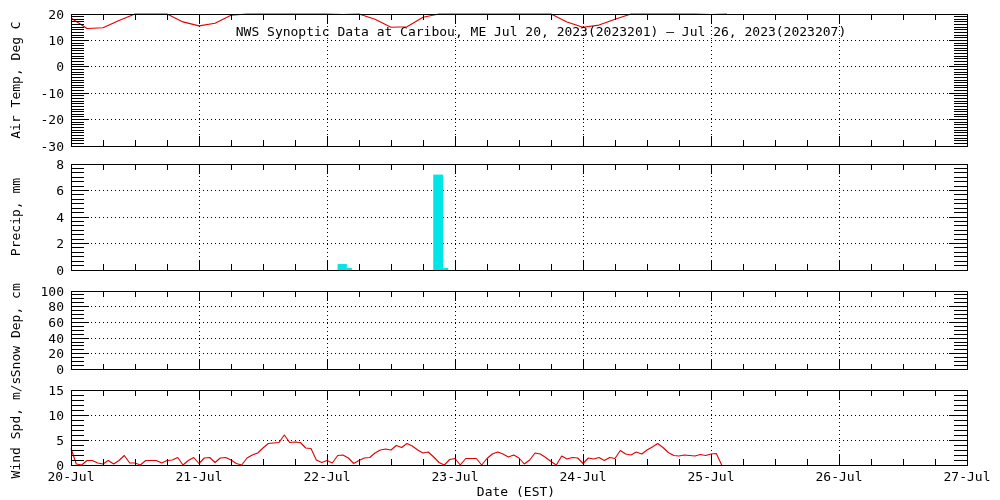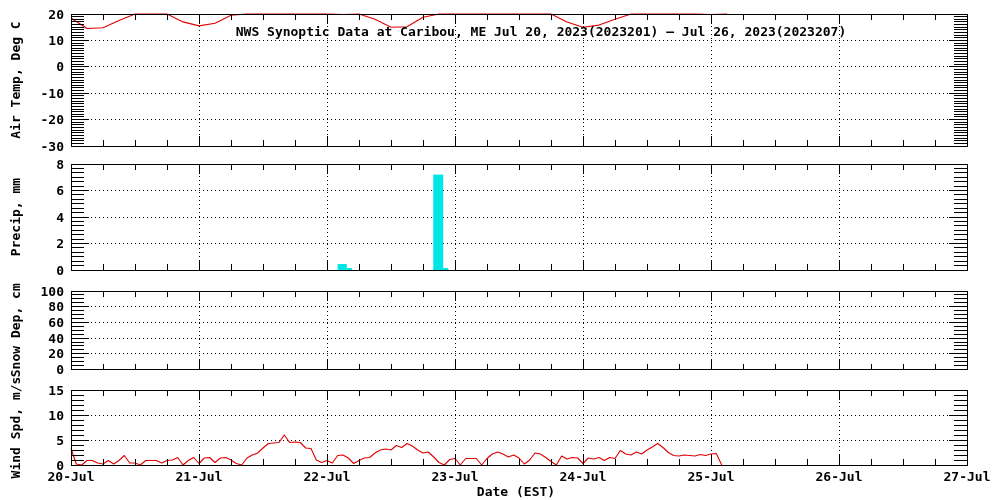--- a/index.html
+++ b/index.html
@@ -1,16 +1,16 @@
 <!DOCTYPE html>
 <html><head>
 <meta charset="utf-8">
 <style>
   html,body{margin:0;padding:0;background:#fff;}
-  .page{position:relative;width:1000px;height:500px;background:#fff;overflow:hidden;font-weight:bold;}
+  .page{position:relative;width:1000px;height:500px;background:#fff;overflow:hidden;}
   text{font-family:"DejaVu Sans Mono","Liberation Mono",monospace;fill:#000;}
   .ax{font-size:13px;}
   .ttl{font-size:13px;}
 </style>
 </head>
 <body>
 
 <div class="page">
   <svg id="chart" width="1000" height="500" viewBox="0 0 1000 500">
 

